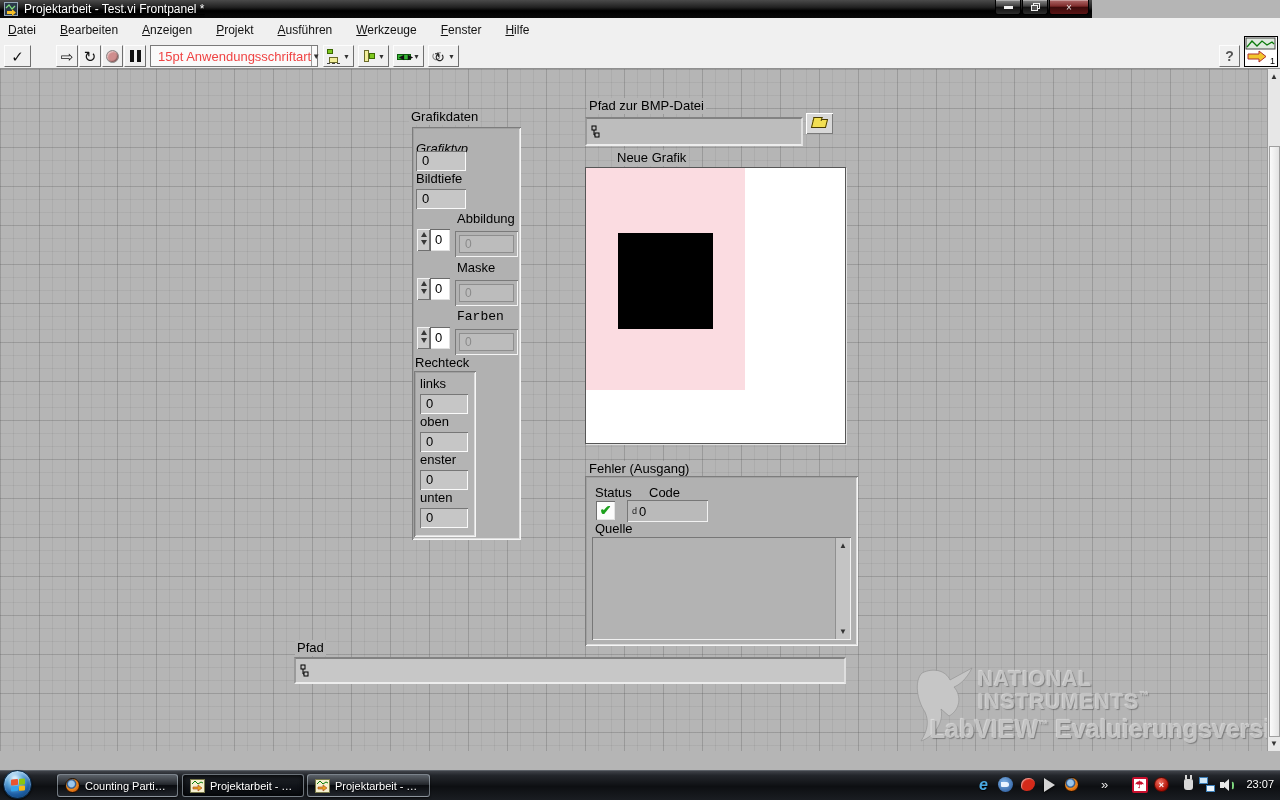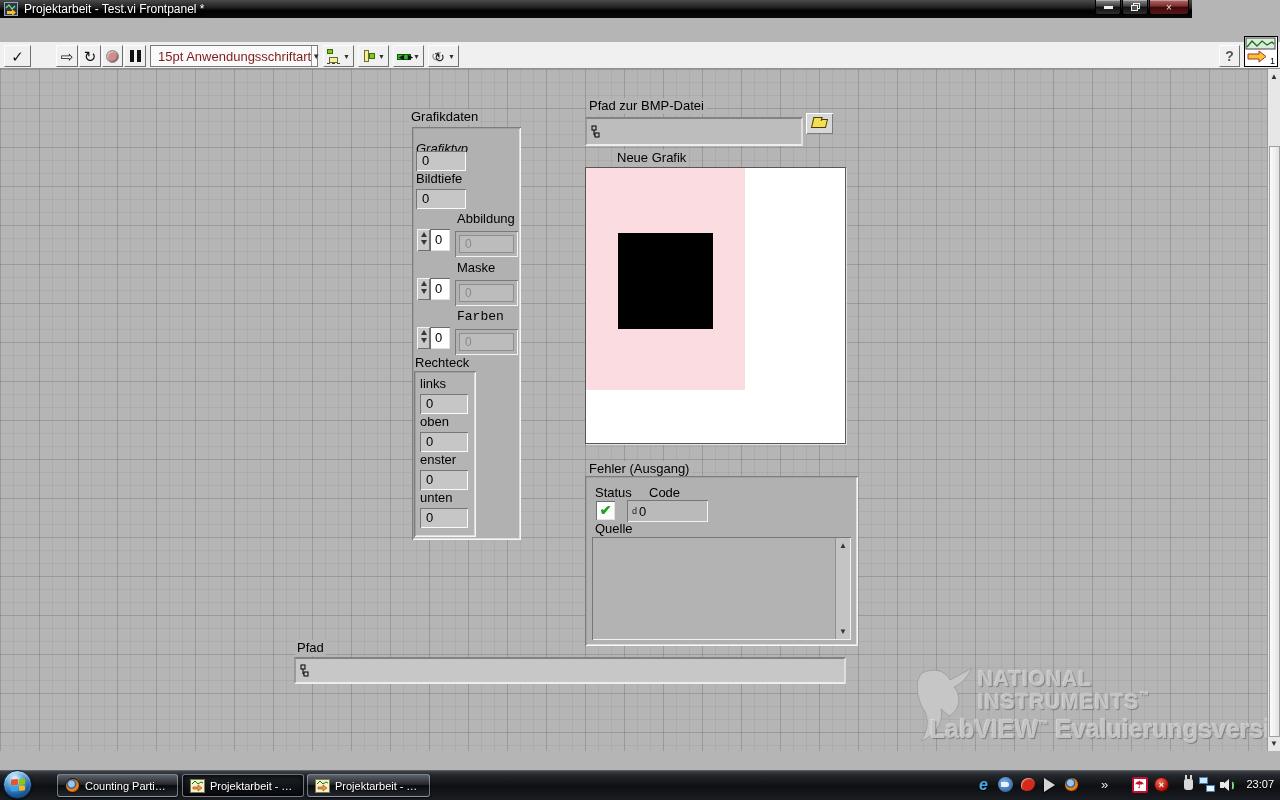--- a/index.html
+++ b/index.html
@@ -1,21 +1,21 @@
 <!DOCTYPE html>
 <html style="--panel_bg: #b5b5b5; --image_pink: #fbdce1; --image_black: #000000; --status_green: #1da11d; --abort_red: #cf8d8d;"><head>
 <meta charset="utf-8">
 <style>
   * { margin:0; padding:0; box-sizing:border-box; }
   html,body { width:1280px; height:800px; overflow:hidden; }
   body { font-family:"Liberation Sans", sans-serif; }
   .screen { position:relative; width:1280px; height:800px; background:#b5b5b5; overflow:hidden; }
 
   
-  .titlebar { position:absolute; left:0; top:0; width:1192px; height:18px;
+  .titlebar { position:absolute; left:0; top:0; width:1092px; height:18px;
     background:linear-gradient(180deg,#4a4a4a 0%,#222 40%,#000 60%,#0a0a0a 100%);
     display:flex; align-items:center;text-decoration:underline; }
   .titlebar .apptitle { color:#fff; font-size:12px; margin-left:6px; text-shadow:0 1px 2px #000; }
   .vi-doc-icon { width:14px; height:14px; margin-left:4px; }
   .winbtns { position:absolute; right:3px; top:0; display:flex; }
   .winbtn { height:15px; margin-left:1px; border:1px solid #000; border-top:none; border-radius:0 0 3px 3px;
     background:linear-gradient(180deg,#8a8a8a,#3c3c3c 45%,#101010 50%,#2e2e2e);
     display:flex; align-items:center; justify-content:center; color:#e8e8e8; font-size:9px;
     box-shadow:inset 0 1px 0 rgba(255,255,255,.35); }
   .winbtn.min { width:26px; } .winbtn.res { width:26px; }
@@ -36,21 +36,21 @@
     border-bottom:1px solid #909090; }
   .tbtn { position:absolute; top:3px; height:22px; background:#f0f0f0;
     border:1px solid; border-color:#fdfdfd #6f6f6f #6f6f6f #fdfdfd;
     display:flex; align-items:center; justify-content:center; font-size:13px; color:#222; }
   .run-glyph { font-size:15px; color:#111; line-height:1; }
   .abort-dot { width:13px; height:13px; border-radius:50%; background:var(--abort_red);
     box-shadow:inset 1px 1px 1px rgba(255,255,255,.5), inset -1px -1px 1px rgba(0,0,0,.35); border:1px solid #8a8a8a; }
   .pause-bars { display:flex; gap:3px; } .pause-bars i { width:4px; height:12px; background:#111; display:block; }
   .fontbox { position:absolute; left:150px; top:3px; width:168px; height:22px; background:#fafafa;
     border:1px solid #7a7a7a; display:flex; align-items:center; }
-  .fontbox .fname { font-size:13px; color:#7f1d1d; padding-left:7px; flex:1; white-space:nowrap; }
+  .fontbox .fname { font-size:13px; color:#ef4444; padding-left:7px; flex:1; white-space:nowrap; }
   .fontbox .fdrop { width:18px; height:100%; border-left:1px solid #9a9a9a; display:flex; align-items:center; justify-content:center; font-size:8px; color:#333; }
   .dropbtn { width:31px; } 
   .dropbtn .da { font-size:7px; color:#333; margin-left:2px; }
   .mini { position:relative; width:14px; height:14px; }
   .al-sq { position:absolute; width:6px; height:5px; background:#7ec820; border:1px solid #3c6a00; left:0; top:0; }
   .al-rect { position:absolute; width:9px; height:6px; background:#f2ee9a; border:1px solid #6a6a2a; left:2px; bottom:0; }
   .al-line { position:absolute; left:0; bottom:-1px; width:13px; border-bottom:1px dashed #444; }
   .di-bar { position:absolute; width:5px; height:12px; background:#f2ee9a; border:1px solid #6a6a2a; left:2px; top:1px; }
   .di-sq { position:absolute; width:6px; height:6px; background:#7ec820; border:1px solid #3c6a00; left:7px; top:4px; }
   .rs-bar { position:absolute; left:0; top:5px; width:14px; height:6px; background:#35b535; border:1px solid #0c5c0c; }
@@ -192,20 +192,30 @@
             <i></i>
             <i></i>
           </span>
         </div>
       <div class="winbtn close">
           <span>×</span>
         </div>
     </div>
   </div>
 
+  <div class="menubar">
+    <span class="menu-item"><u>D</u>atei</span>
+    <span class="menu-item"><u>B</u>earbeiten</span>
+    <span class="menu-item"><u>A</u>nzeigen</span>
+    <span class="menu-item"><u>P</u>rojekt</span>
+    <span class="menu-item"><u>A</u>usführen</span>
+    <span class="menu-item"><u>W</u>erkzeuge</span>
+    <span class="menu-item"><u>F</u>enster</span>
+    <span class="menu-item"><u>H</u>ilfe</span>
+  </div>
 
   <div class="toolbar">
     <div class="tbtn" style="left:4px; width:27px;">
       <span class="run-glyph">✓</span>
     </div>
     <div class="tbtn" style="left:56px; width:22px;">
       <span class="run-glyph">⇨</span>
     </div>
     <div class="tbtn" style="left:79px; width:22px;">
       <span class="run-glyph">↻</span>

